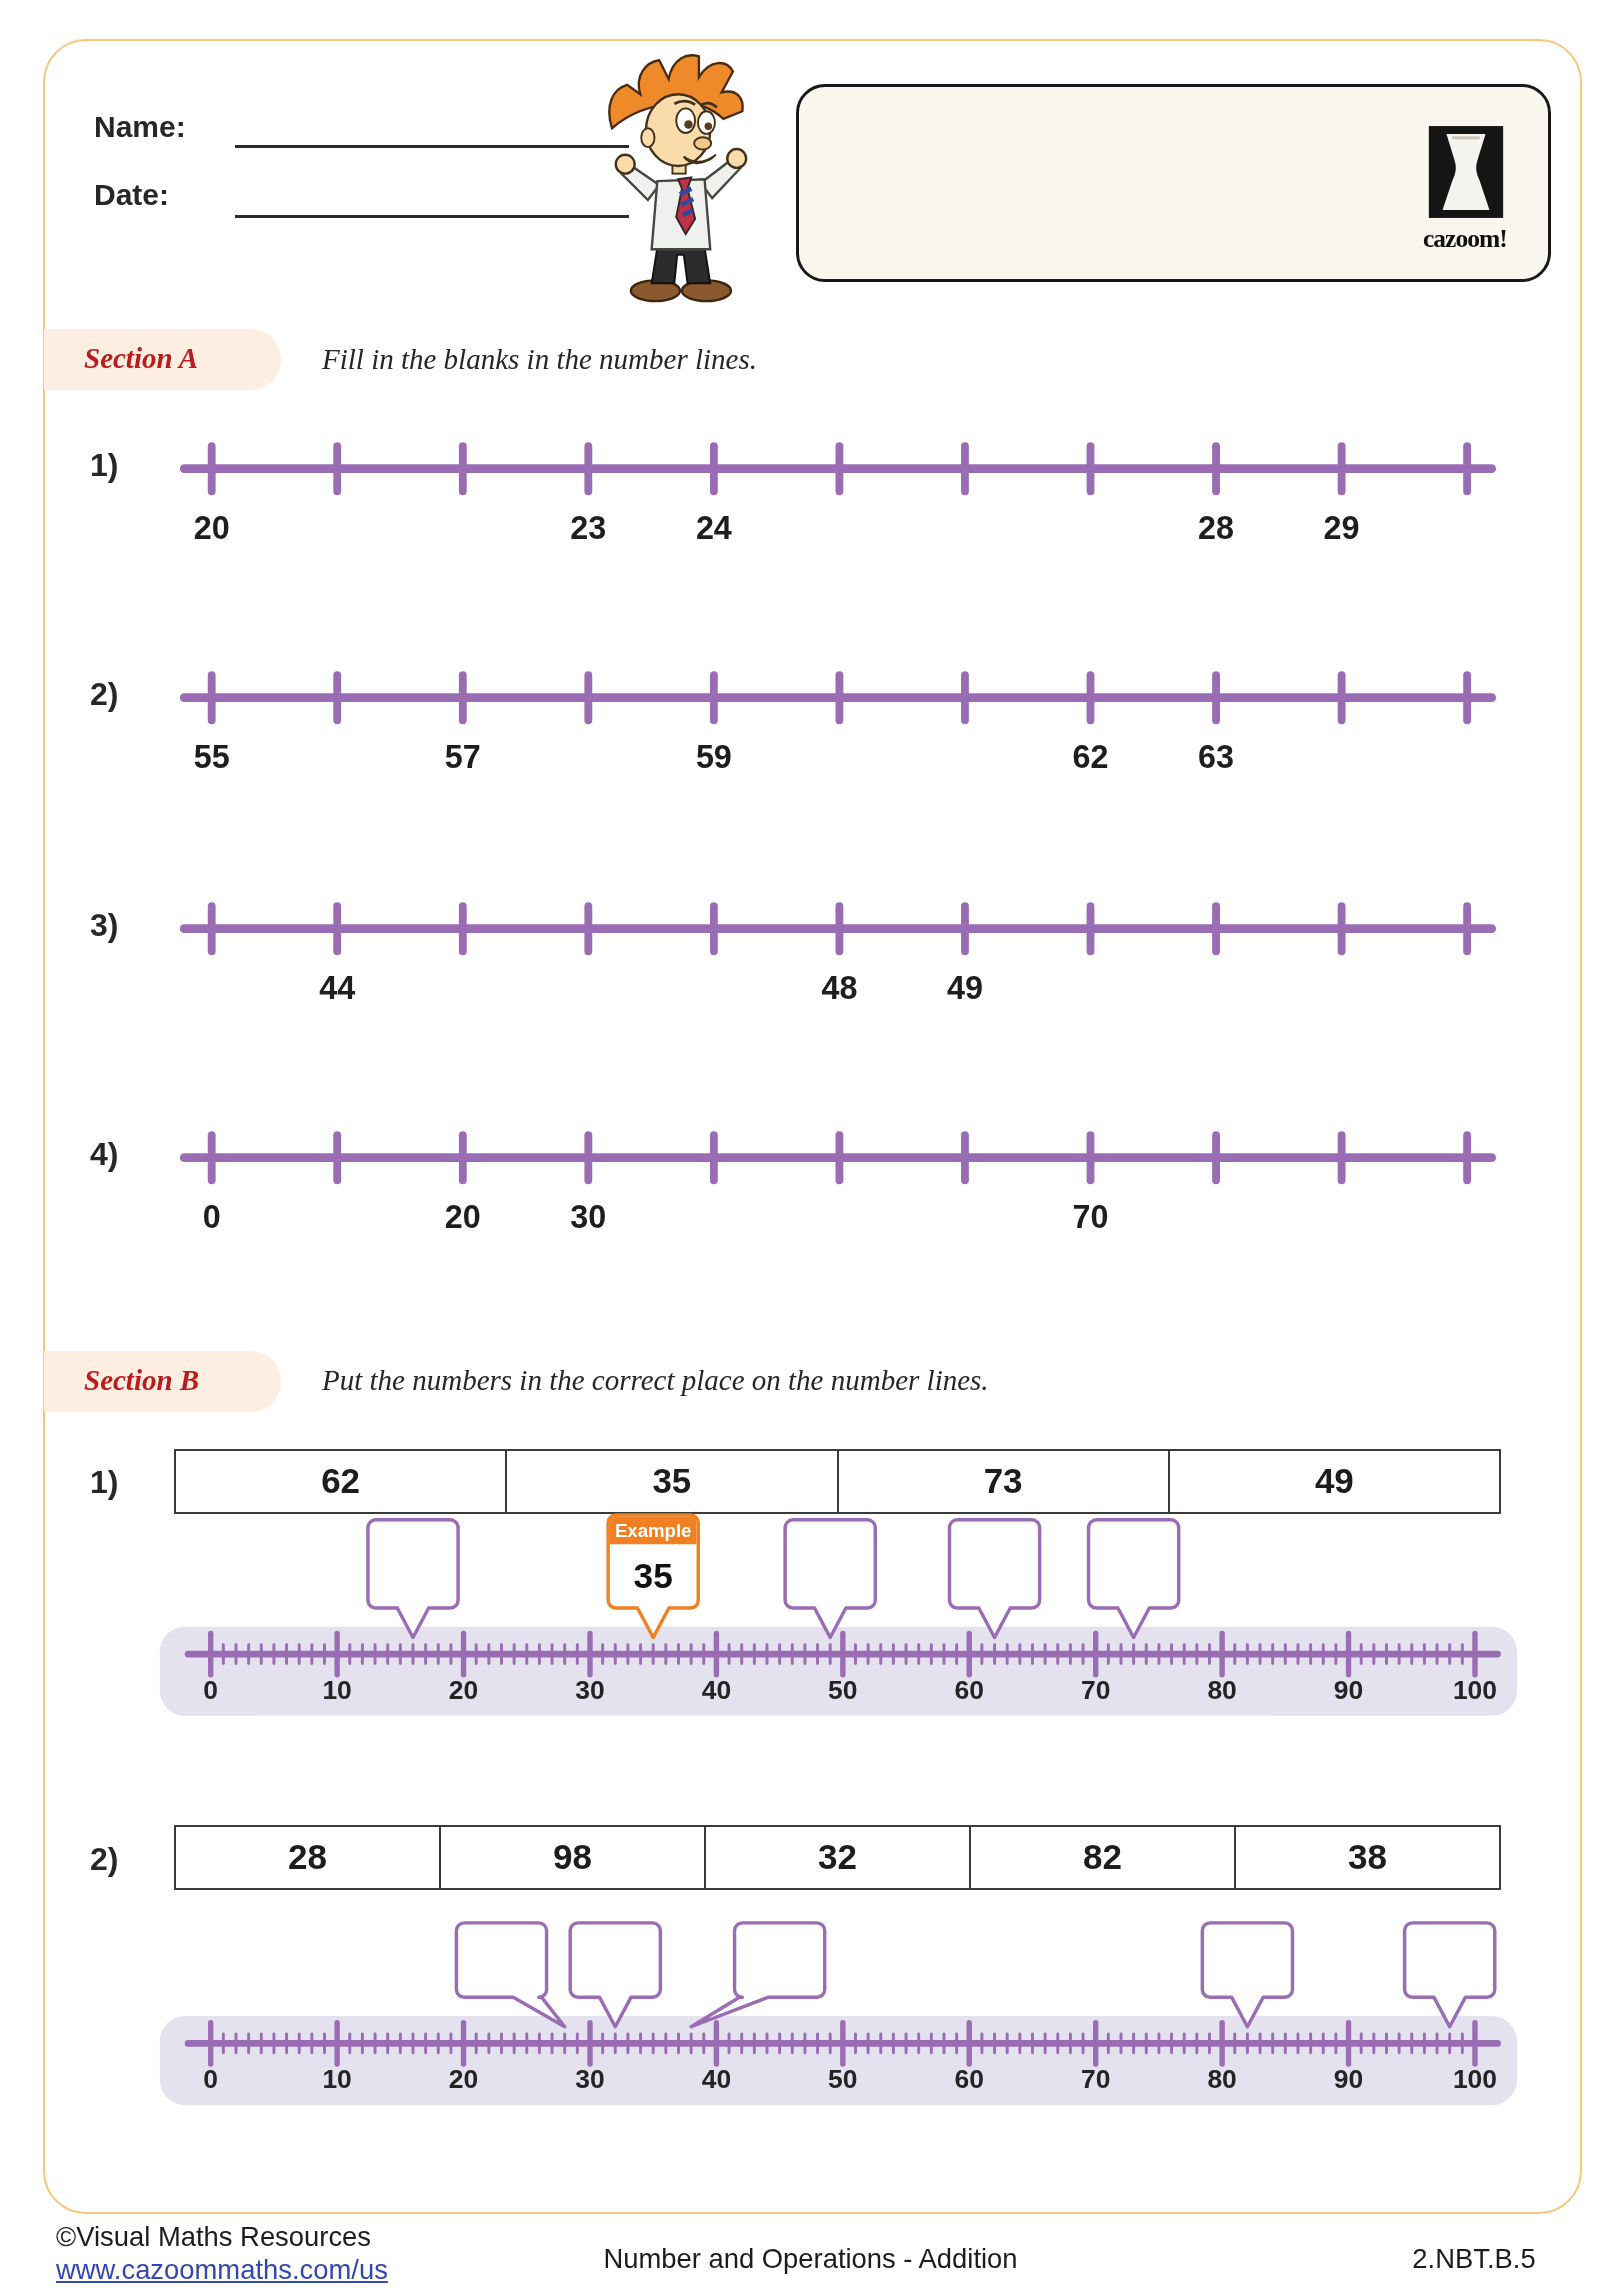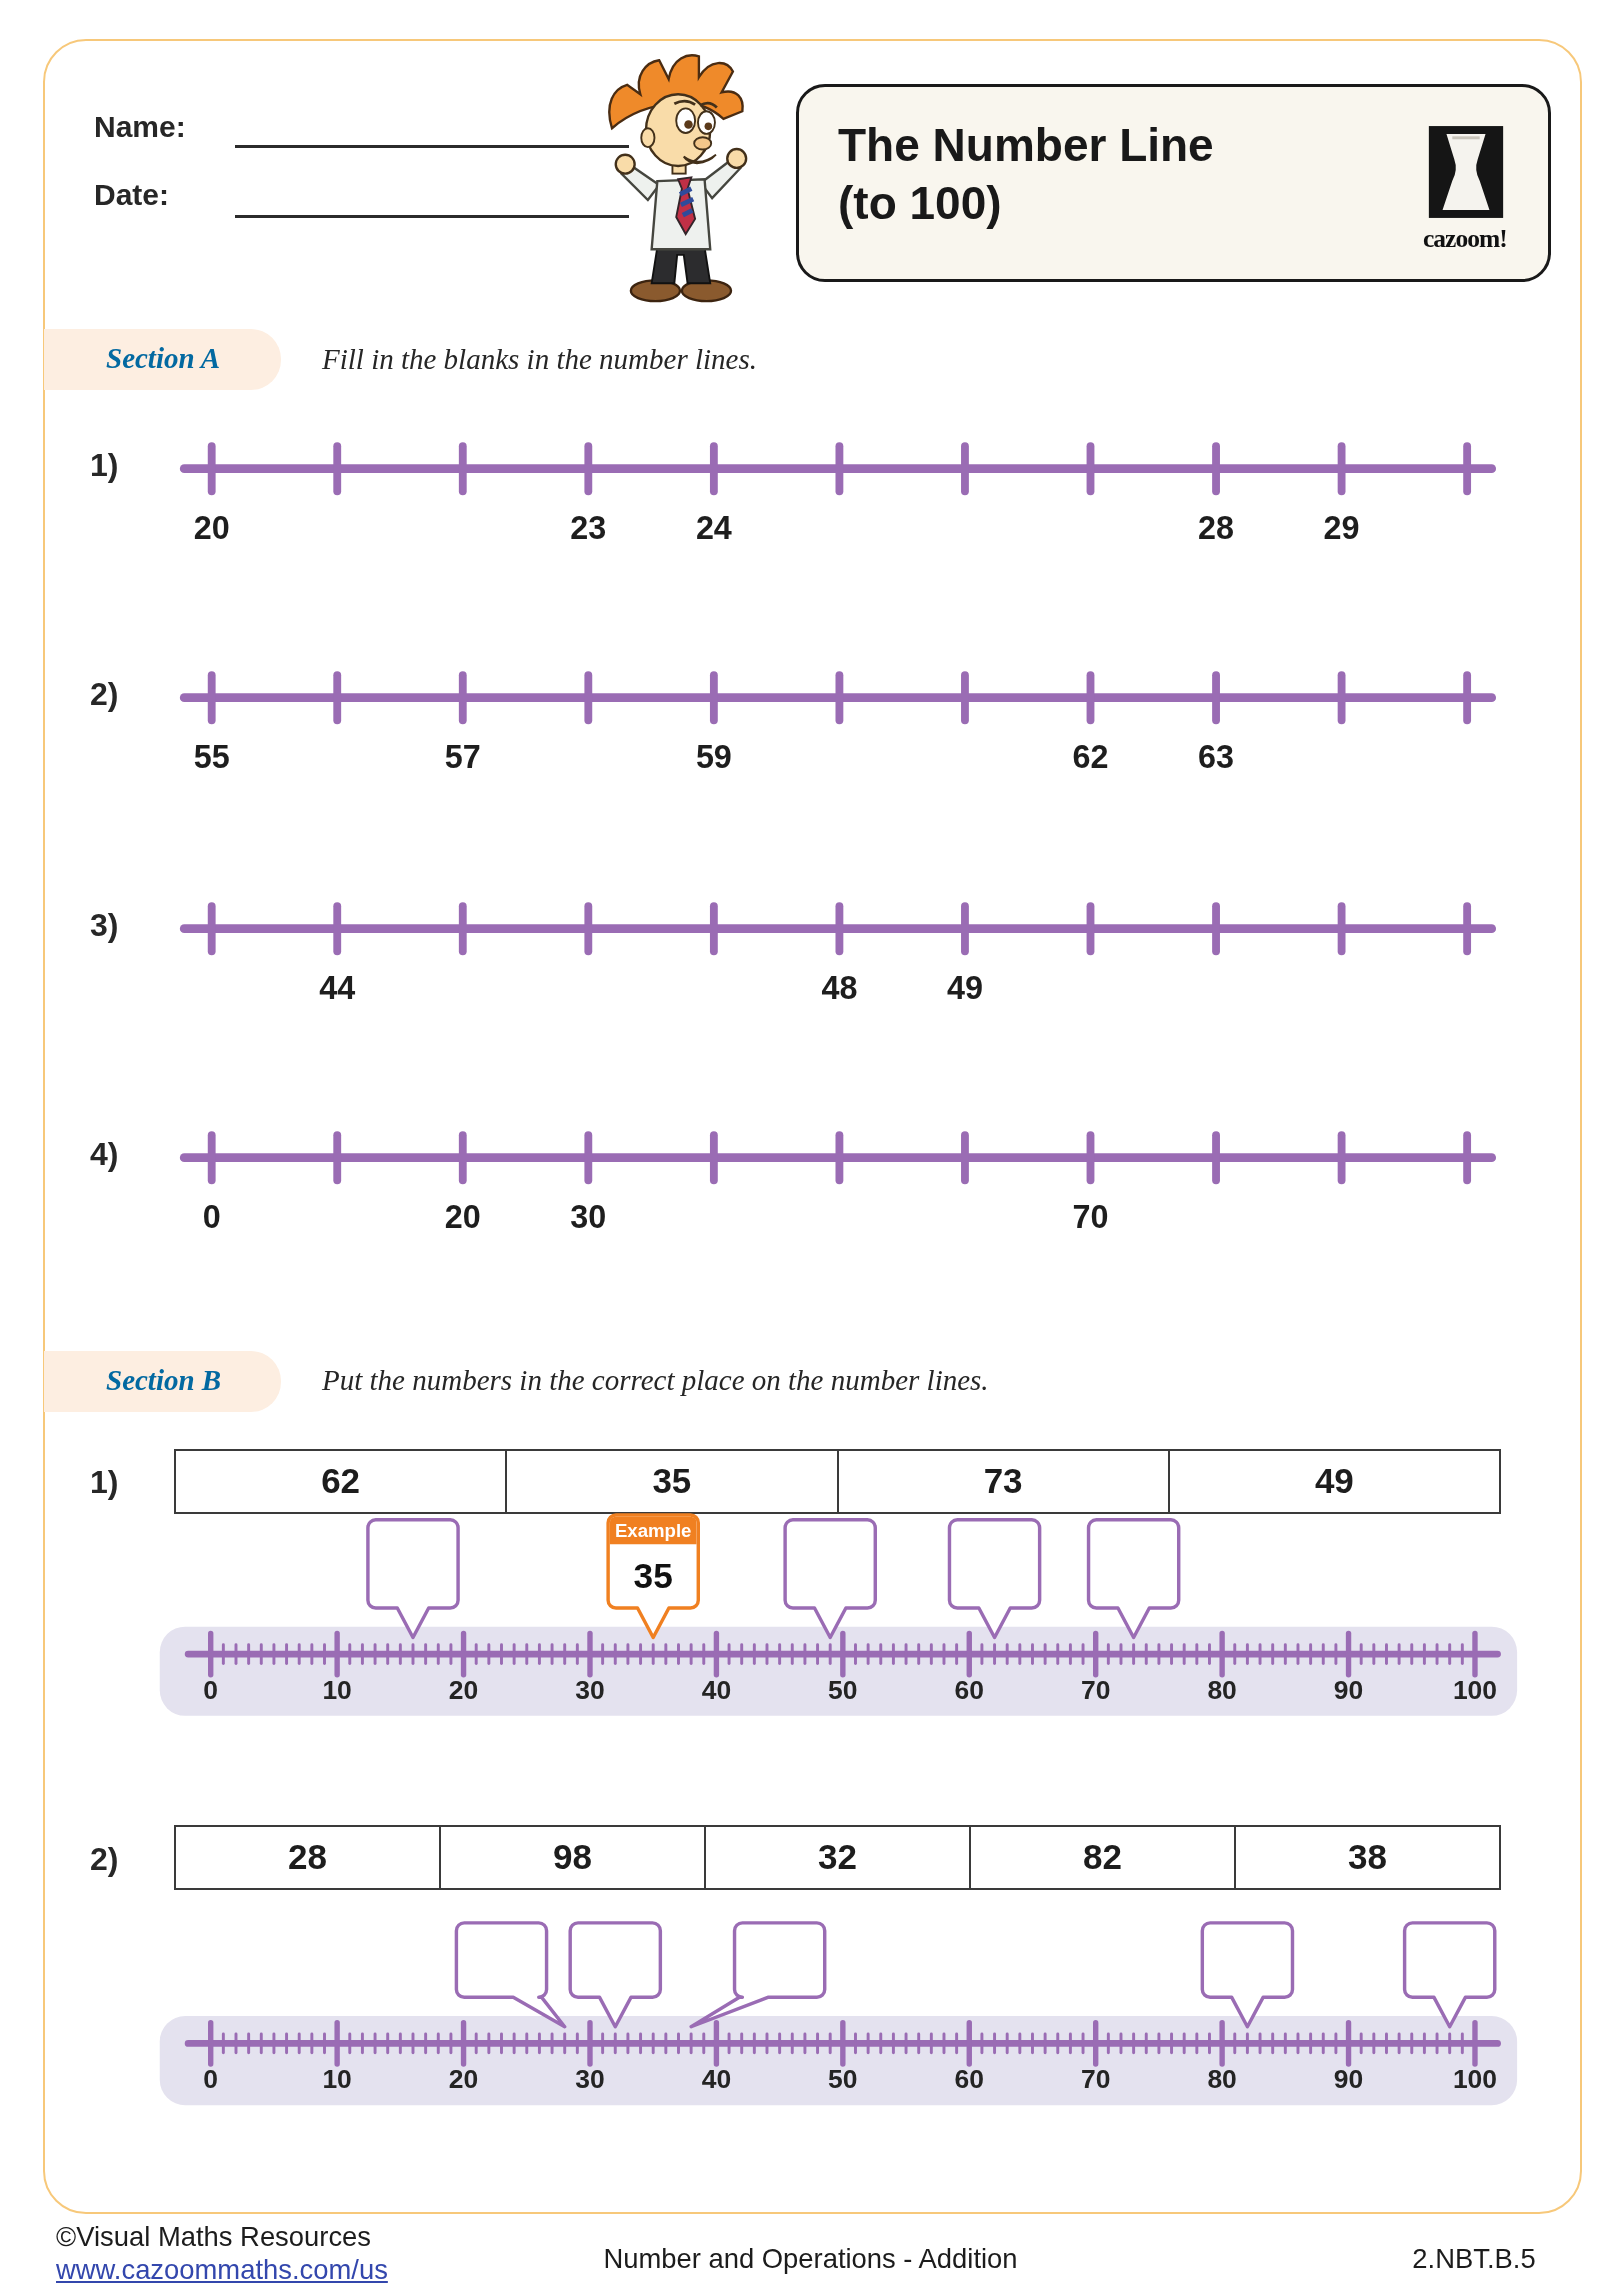--- a/index.html
+++ b/index.html
@@ -12,22 +12,22 @@
   .hline{position:absolute;height:2.9px;background:#2b2b2b;}
   .titlebox{position:absolute;left:796px;top:84px;width:755px;height:198px;background:#f9f6ee;
             border:3.9px solid #191919;border-radius:29px;box-sizing:border-box;}
   .titletext{position:absolute;left:39px;top:29px;font:700 46px "Liberation Sans",sans-serif;
              color:#191919;line-height:58px;}
   .logo{position:absolute;right:31px;top:39px;width:94px;}
   .logotext{font:700 25.5px "Liberation Serif",serif;letter-spacing:-1px;color:#111;margin-top:2px;}
   
   .pill{position:absolute;left:44px;width:237px;height:61px;background:#fdeee1;
         border-radius:0 30px 30px 0;}
-  .pill span{position:absolute;left:62px;top:12.7px;font:700 italic 29px "Liberation Serif",serif;
-             font-style:italic;color:#0369a1;}
+  .pill span{position:absolute;left:40px;top:12.7px;font:700 italic 29px "Liberation Serif",serif;
+             font-style:italic;color:#b91c1c;}
   .instr{position:absolute;left:302px;font:italic 29px "Liberation Serif",serif;color:#262626;margin-left:20px;}
   .qlabel{position:absolute;left:90px;font:700 32px "Liberation Sans",sans-serif;color:#272727;}
   .alinesvg{position:absolute;left:0;width:1621px;height:157px;}
   
   .numrow{position:absolute;left:174px;width:1327px;height:65px;box-sizing:border-box;
           border:2.9px solid #3a3a3a;background:#fff;display:flex;}
   .numcell{flex:1;border-left:2px solid #3a3a3a;text-align:center;
            font:700 35px "Liberation Sans",sans-serif;color:#1d1d1d;line-height:59px;}
   .numcell:first-child{border-left:none;}
   .rulersvg{position:absolute;left:0;width:1621px;height:255px;}
@@ -69,24 +69,20 @@
     <ellipse cx="106" cy="78" rx="10" ry="13" fill="#fff" stroke="#42301a" stroke-width="2"></ellipse>
     <ellipse cx="128" cy="80" rx="9" ry="12" fill="#fff" stroke="#42301a" stroke-width="2"></ellipse>
     <circle cx="109" cy="82" r="4.5" fill="#5b3a1a"></circle>
       <circle cx="130" cy="84" r="4" fill="#5b3a1a"></circle>
     <path d="M94,60 Q106,54 116,61 M121,62 Q131,56 139,64" stroke="#42301a" stroke-width="3" fill="none"></path>
     <ellipse cx="124" cy="102" rx="9" ry="6.5" fill="#f3c78b" stroke="#42301a" stroke-width="2"></ellipse>
     <path d="M104,116 Q120,128 138,114 Q131,122 118,123 Q108,122 104,116 Z" fill="#fff" stroke="#42301a" stroke-width="2"></path>
   </svg>
 
   <div class="titlebox">
-    <div class="titletext">
-      <div>The Number Line</div>
-      <div>(to 100)</div>
-    </div>
     <div class="logo">
       <svg width="86" height="92" viewBox="0 0 88 94">
         <rect x="6" y="0" width="76" height="94" fill="#151515"></rect>
         <path d="M24,8 H64 L56,34 Q52,45 58,56 L68,86 H20 L30,56 Q36,45 32,34 Z" fill="#f5f3ee"></path>
         <path d="M30,12 H58" stroke="#c9c5bb" stroke-width="3"></path>
       </svg>
       <div class="logotext">cazoom!</div>
     </div>
   </div>
 

